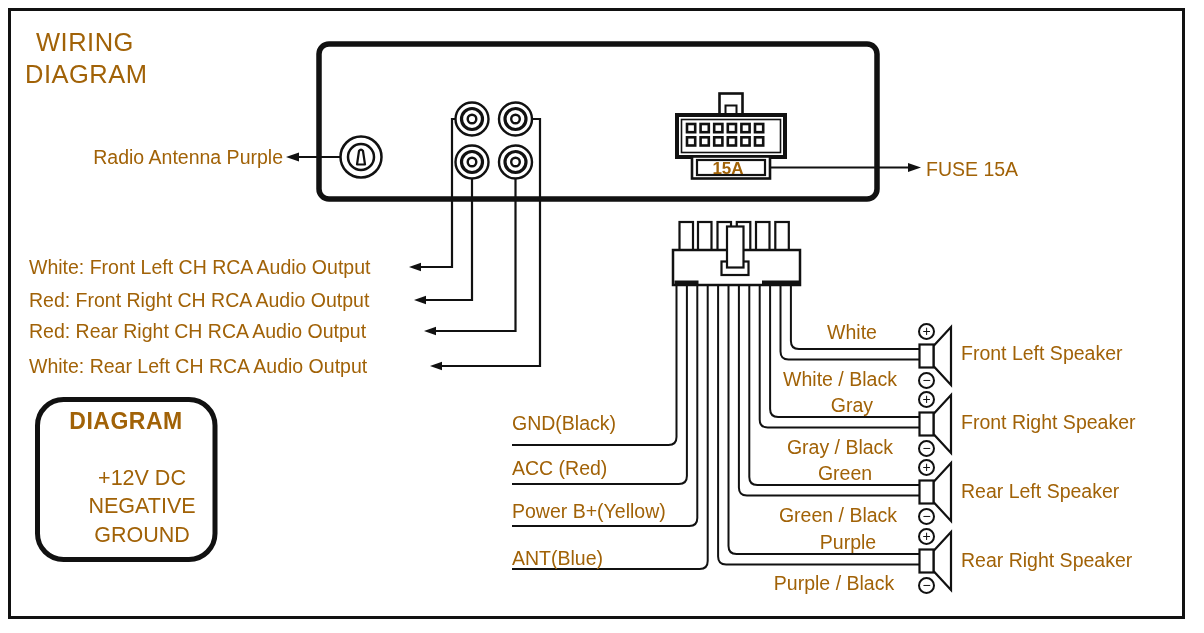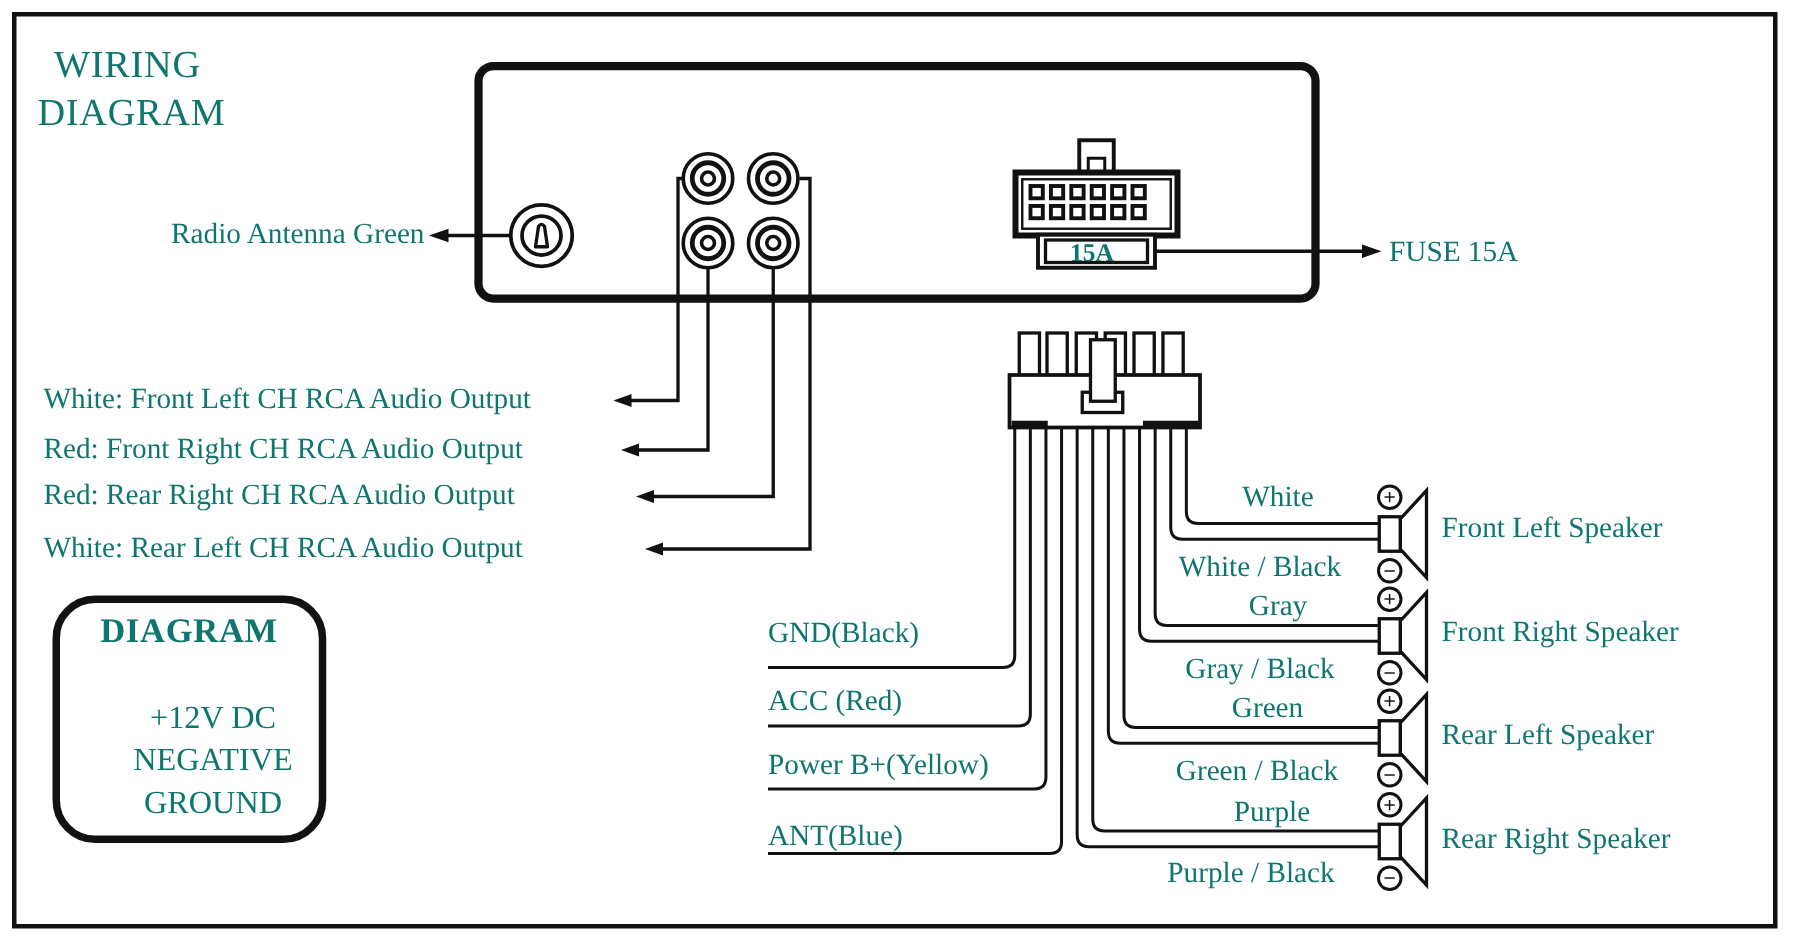--- a/index.html
+++ b/index.html
@@ -1,21 +1,21 @@
 <!DOCTYPE html>
 <html><head>
 <meta charset="utf-8">
 <style>
   html,body{margin:0;padding:0;background:#ffffff;}
   .canvas{
     position:relative;width:1204px;height:633px;background:#ffffff;
     font-family:"Liberation Sans",sans-serif;color:#111;overflow:hidden;
   }
   .canvas svg{position:absolute;left:0;top:0;z-index:1;}
-  .lbl{position:absolute;z-index:2;white-space:nowrap;color:#0f766e;font-family:Liberation Serif, serif;}
+  .lbl{position:absolute;z-index:2;white-space:nowrap;color:#a16207;}
   .title-line{font-size:25.5px;letter-spacing:.5px;}
   .t19{font-size:19.5px;}
   .right-align{text-align:right;}
   .center{transform:translateX(-50%);}
   .fuse-val{font-size:17px;font-weight:bold;text-align:center;width:72px;}
   .caution-t{font-size:23px;font-weight:bold;width:182px;text-align:center;letter-spacing:.5px;}
   .caution-l{font-size:21.5px;width:214px;text-align:center;}
   .term{
     position:absolute;z-index:3;box-sizing:border-box;width:17px;height:17px;
     border:2px solid #111;border-radius:50%;font-size:14px;line-height:12.5px;
@@ -157,21 +157,21 @@
       <g>
         <polygon points="933.5,551 951,532 951,590 933.5,571" fill="#fff"></polygon>
         <rect x="919.5" y="549.5" width="14" height="23" fill="#fff"></rect>
       </g>
     </g>
   </svg>
 
   <div class="lbl title-line" style="left:36px;top:28px;">WIRING</div>
   <div class="lbl title-line" style="left:25px;top:60px;">DIAGRAM</div>
 
-  <div class="lbl t19 right-align" style="left:62px;top:146px;width:221px;">Radio Antenna Green</div>
+  <div class="lbl t19 right-align" style="left:62px;top:146px;width:221px;">Radio Antenna Purple</div>
 
   <div class="lbl fuse-val" style="left:692px;top:159px;">15A</div>
   <div class="lbl t19" style="left:926px;top:158px;">FUSE 15A</div>
 
   <div class="lbl t19" style="left:29px;top:256px;">White: Front Left CH RCA Audio Output</div>
   <div class="lbl t19" style="left:29px;top:289px;text-align:right;">Red: Front Right CH RCA Audio Output</div>
   <div class="lbl t19" style="left:29px;top:320px;">Red: Rear Right CH RCA Audio Output</div>
   <div class="lbl t19" style="left:29px;top:355px;">White: Rear Left CH RCA Audio Output</div>
 
   <div class="lbl caution-t" style="left:35px;top:408px;">DIAGRAM</div>

